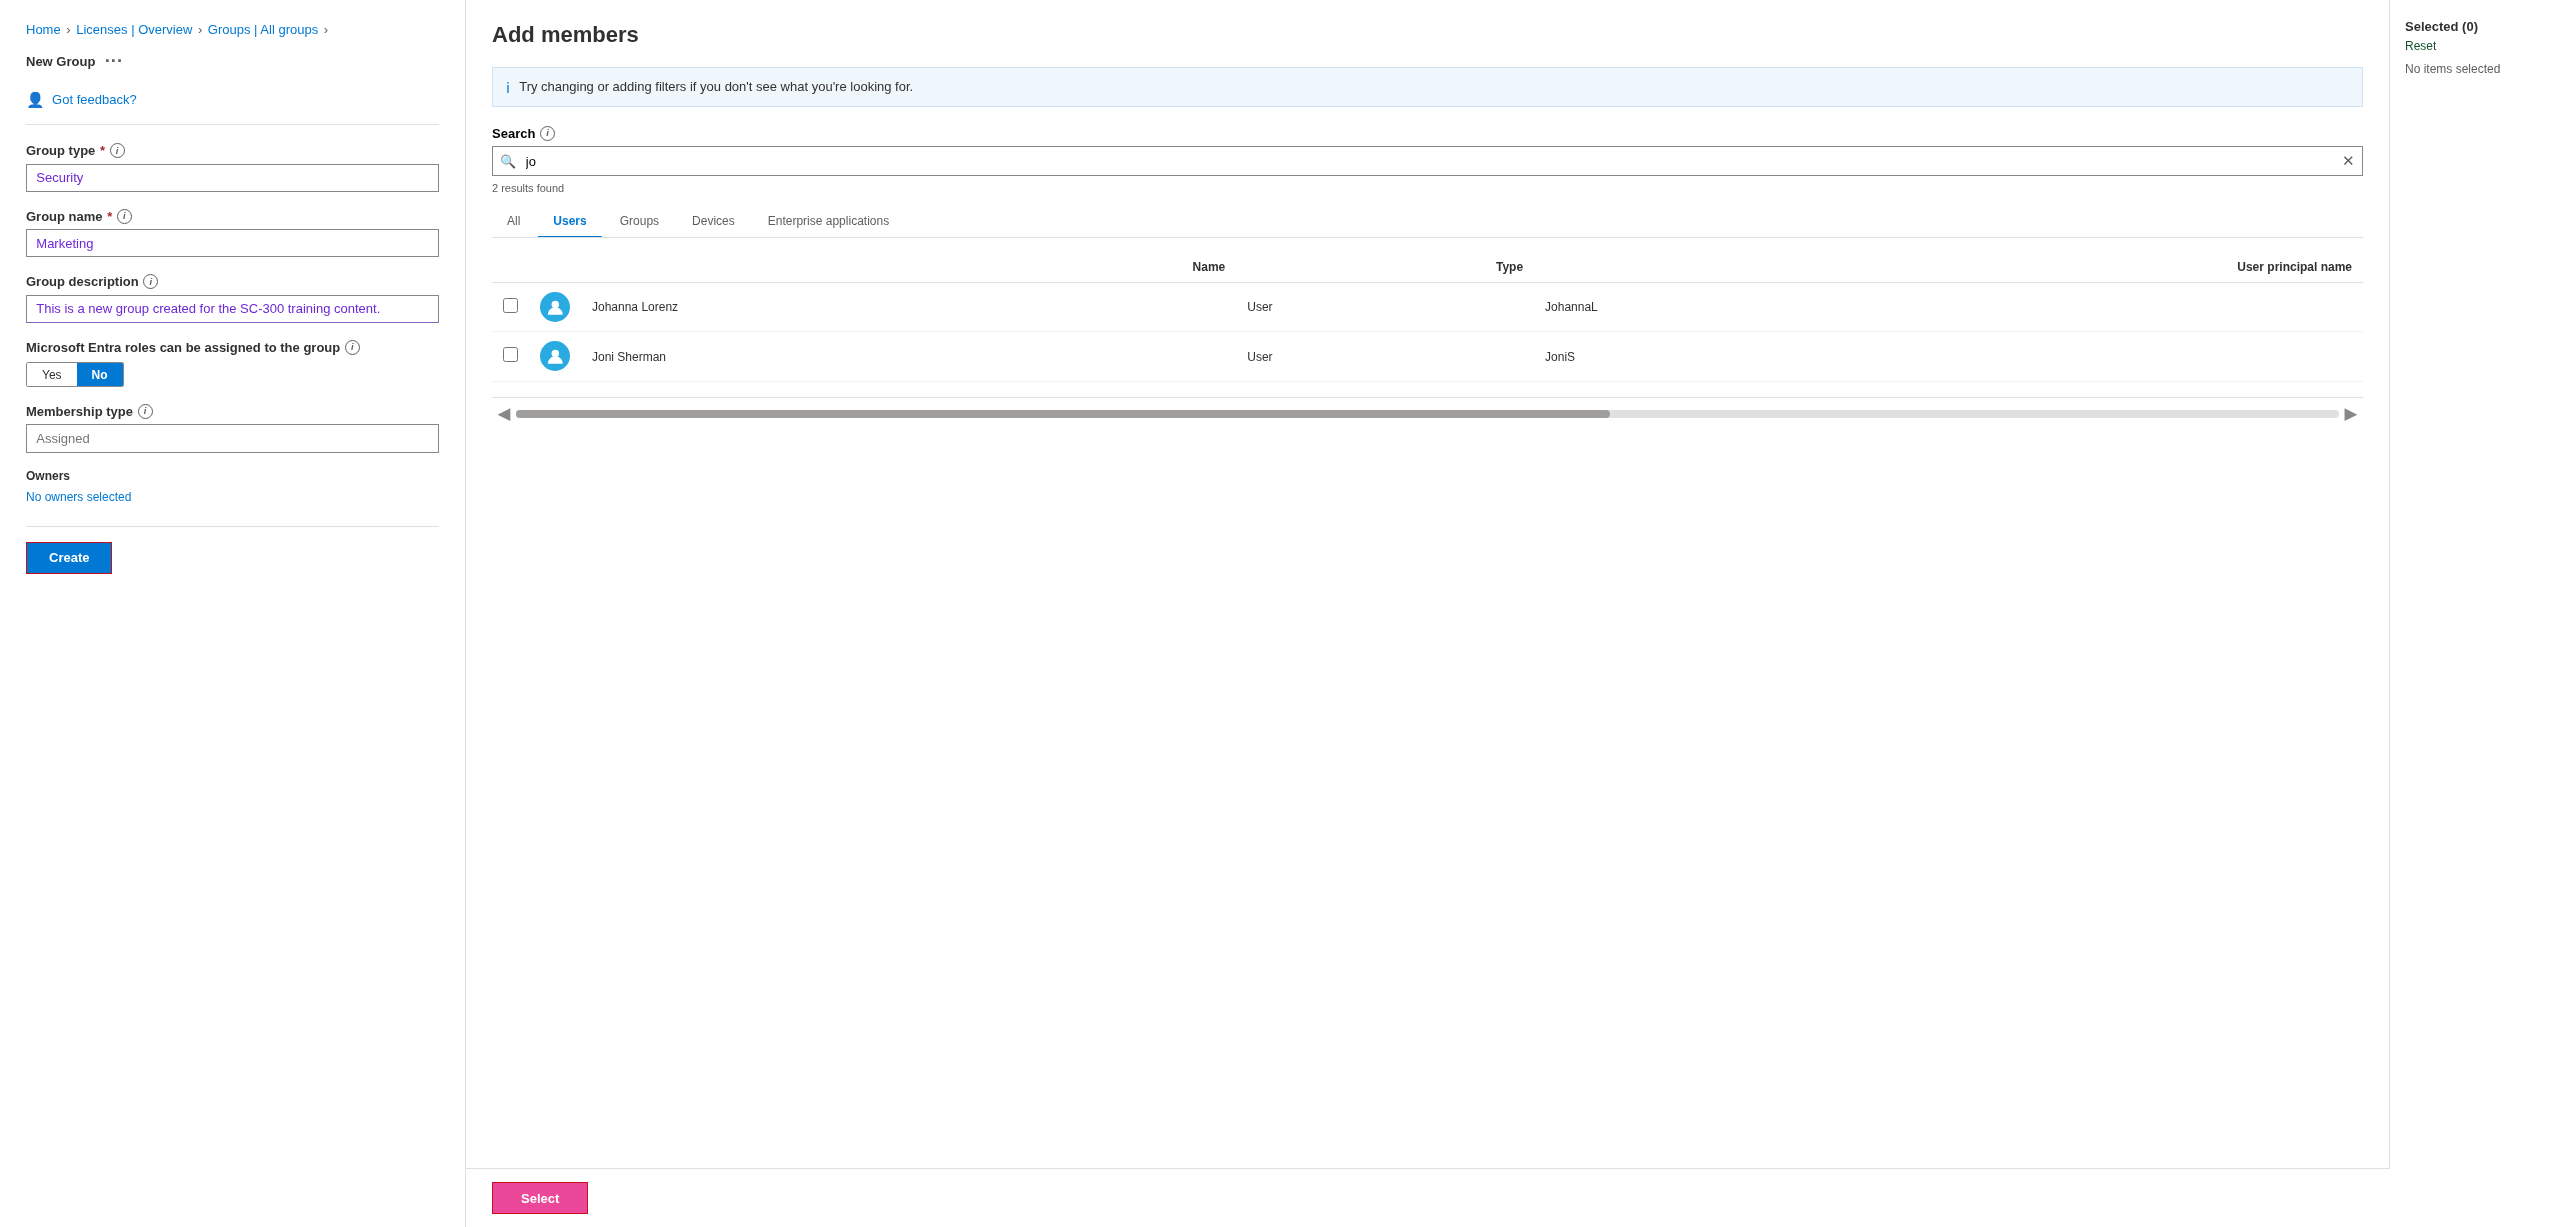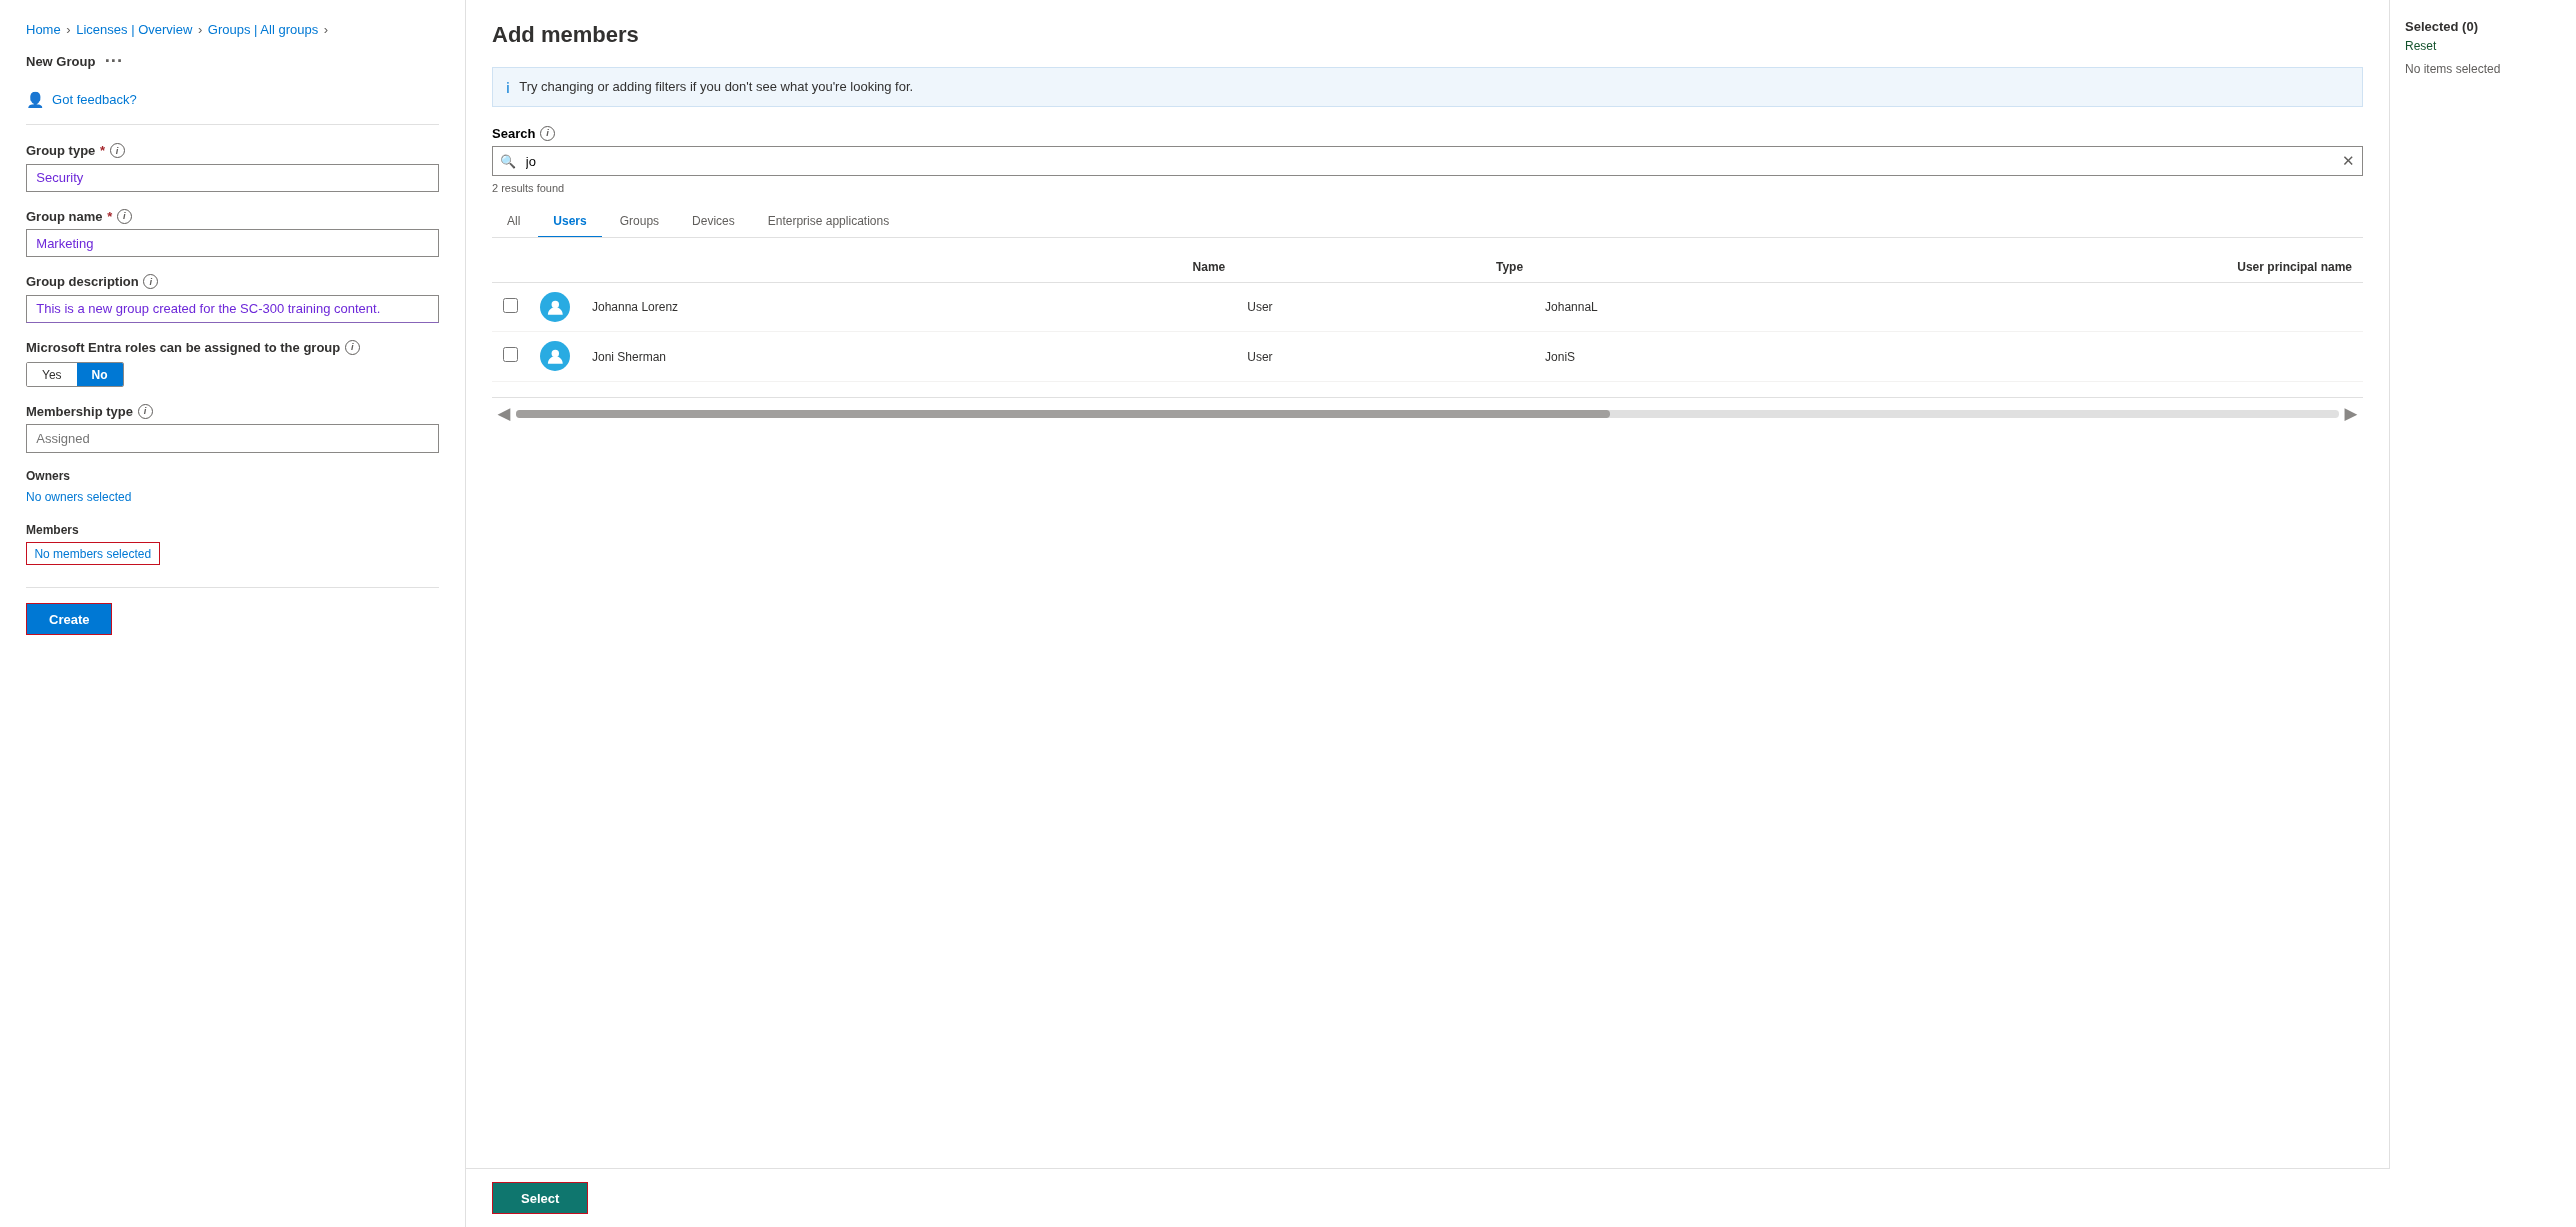--- a/index.html
+++ b/index.html
@@ -153,21 +153,21 @@
     .scrollbar-thumb {
       width: 60%; height: 100%; background: #a19f9d; border-radius: 3.7px;
     }
 
     
     .select-btn-row {
       padding: 13px 26px; border-top: 0.9px solid #e0e0e0;
       background: #fff;
     }
     .select-btn {
-      background: #0f766e; color: #fff; border: 1.9px solid #c50f1f;
+      background: #ec4899; color: #fff; border: 1.9px solid #c50f1f;
       padding: 7.4px 28px; font-size: 13px; font-weight: 600;
       cursor: pointer; outline: none;
     }
 
     
     .selected-panel {
       width: 186px; padding: 18.6px 15px; background: #fff; flex-shrink: 0;
     }
     .selected-title { font-size: 13px; font-weight: 600; color: #323130; margin-bottom: 5.6px; }
     .reset-link { color: #14532d; font-size: 12px; cursor: pointer; margin-bottom: 9.3px; display: block; }
@@ -248,24 +248,20 @@
       <span class="info-icon">i</span>
     </div>
     <input class="form-input" type="text" placeholder="Assigned" style="">
   </div>
 
   <div class="owners-section">
     <div class="section-label">Owners</div>
     <span class="link-text">No owners selected</span>
   </div>
 
-  <div class="members-section">
-    <div class="section-label">Members</div>
-    <span class="link-text outlined">No members selected</span>
-  </div>
 
   <div class="create-btn-row">
     <button class="create-btn">Create</button>
   </div>
 </div>
 
 <div class="right-panel">
   <div class="add-members-wrapper">
     <div class="add-members-main">
 

